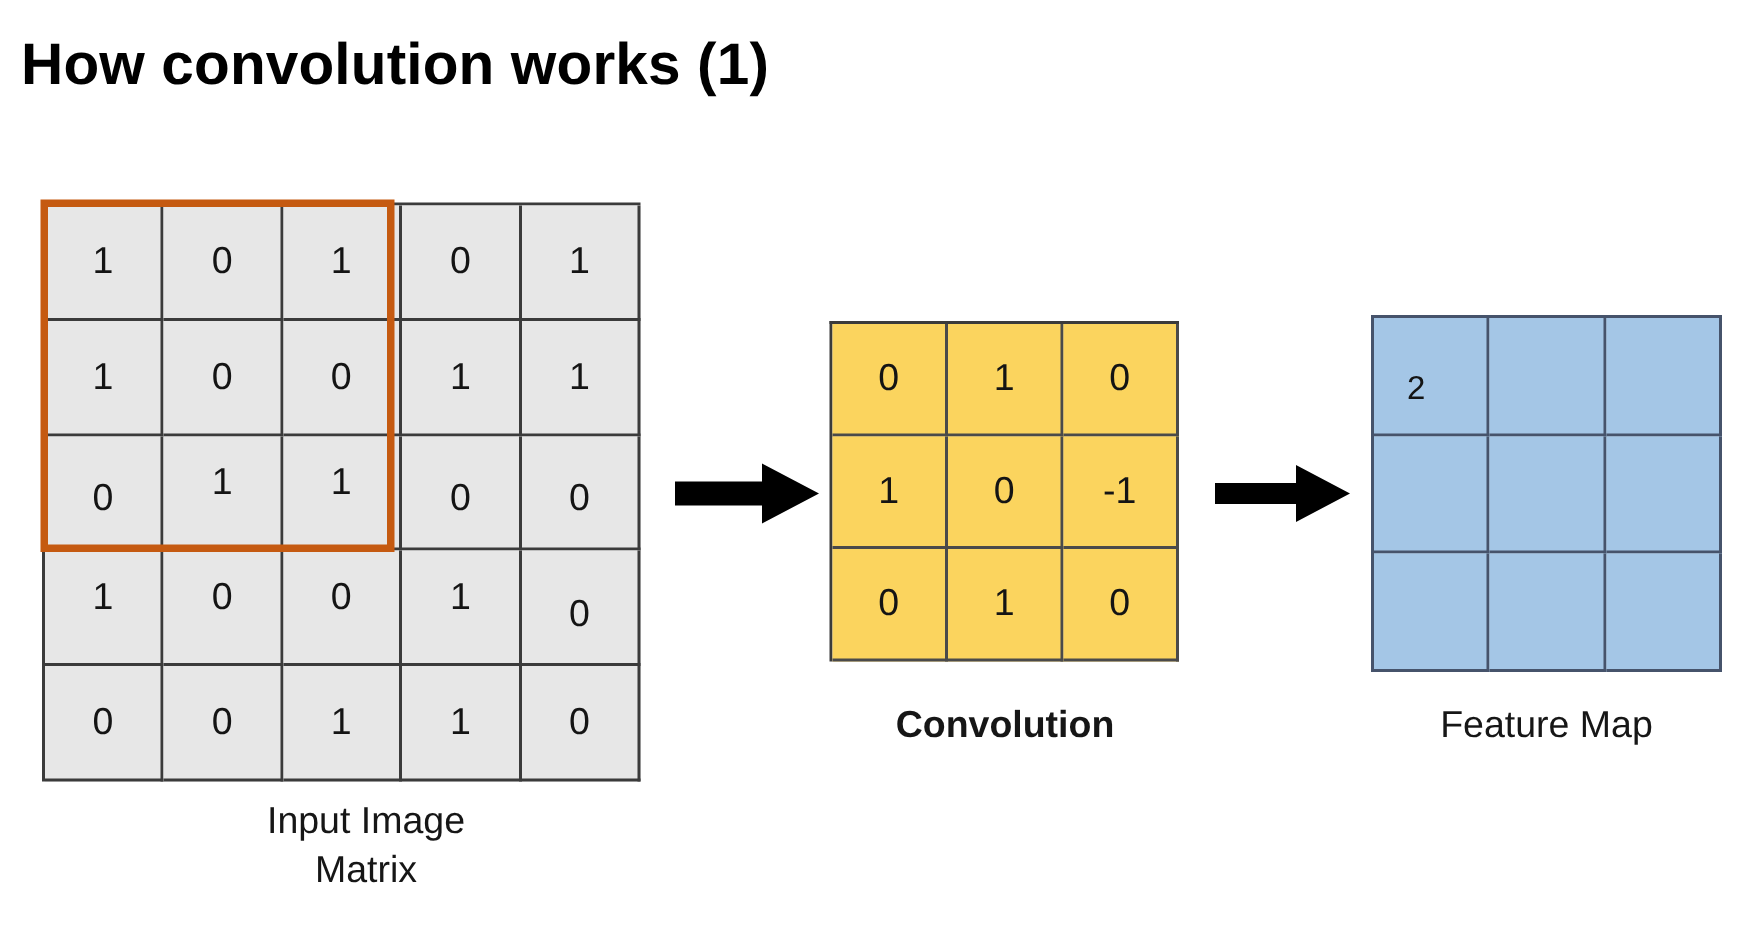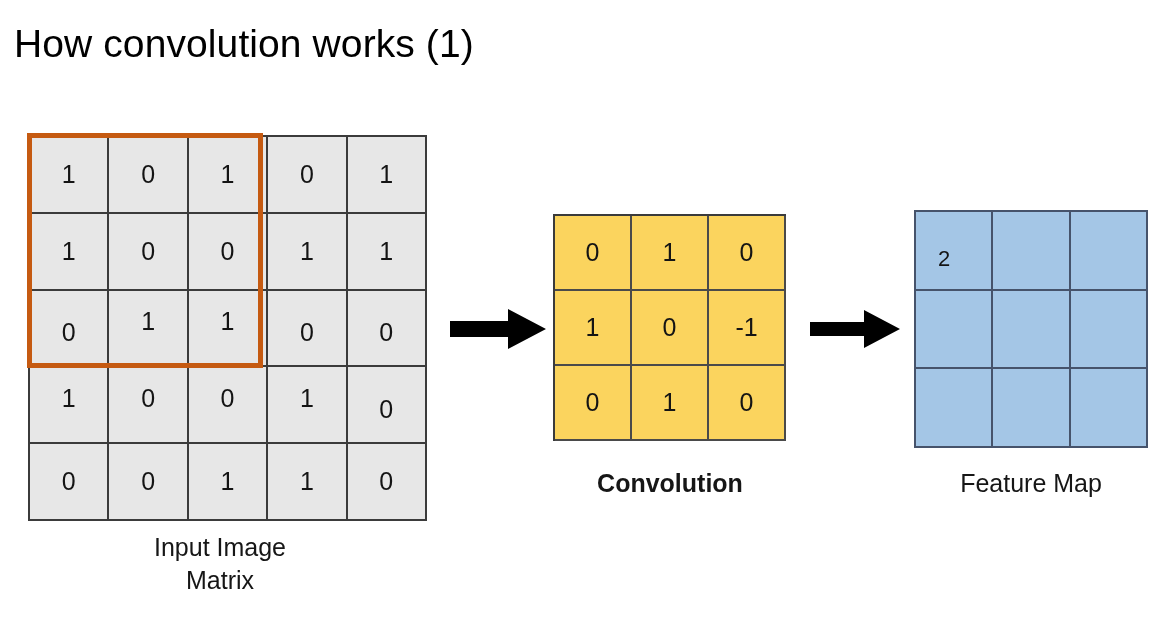--- a/index.html
+++ b/index.html
@@ -16,21 +16,21 @@
     font-family: "Liberation Sans", sans-serif;
     color: #0d0d0d;
   }
 
   
   #slide-title {
     position: absolute;
     left: 14px;
     top: 22px;
     font-size: 39px;
-    font-weight: 400;
+    font-weight: 700;
     letter-spacing: 0.1px;
     color: #000000;
     white-space: nowrap;
   }
 
   
   .grid {
     position: absolute;
     display: grid;
     box-sizing: border-box;
@@ -126,21 +126,21 @@
 
   
   .caption {
     position: absolute;
     font-size: 25px;
     line-height: 1.32;
     text-align: center;
     color: #161616;
     white-space: pre-line;
   }
-  #input-caption   { left: 20px;  top: 531px; width: 400px; text-align: center; }
+  #input-caption   { left: 44px;  top: 531px; width: 400px; text-align: center; }
   #kernel-caption  { left: 553px; top: 467px; width: 234px; font-weight: bold; }
   #feature-caption { left: 914px; top: 467px; width: 234px; }
 
   
   .arrow { position: absolute; }
   #arrow-input-kernel  { left: 450px; top: 306px; width: 96px;  height: 46px; }
   #arrow-kernel-output { left: 810px; top: 308px; width: 90px;  height: 42px; }
 </style>
 </head>
 <body>

